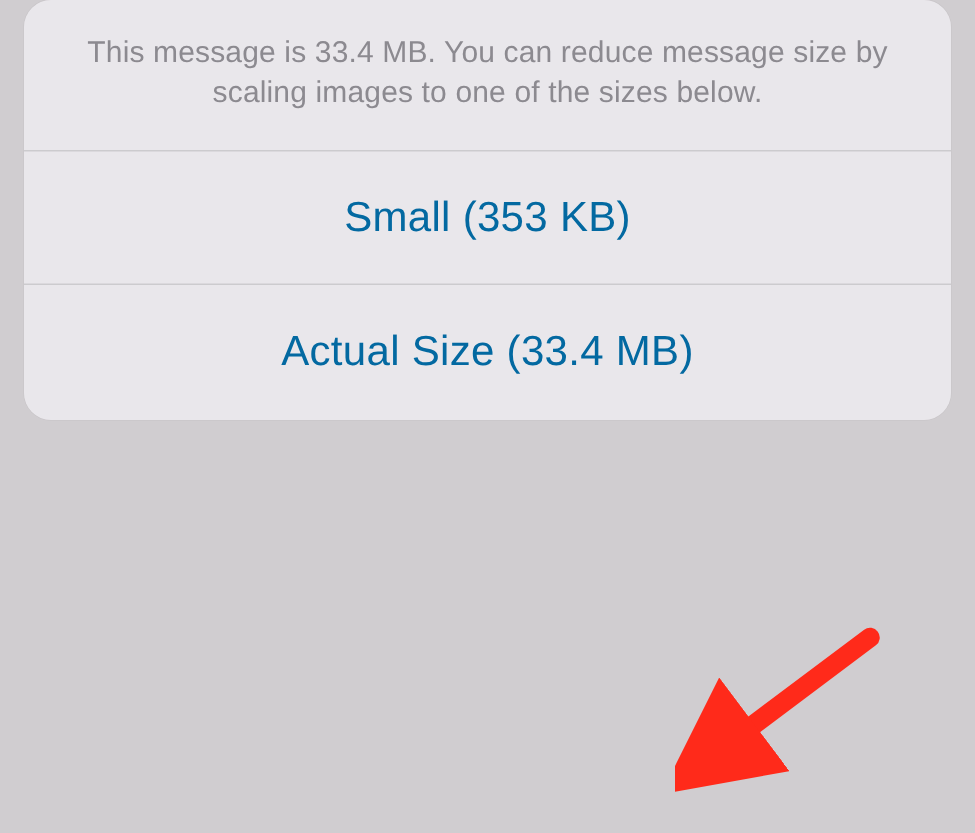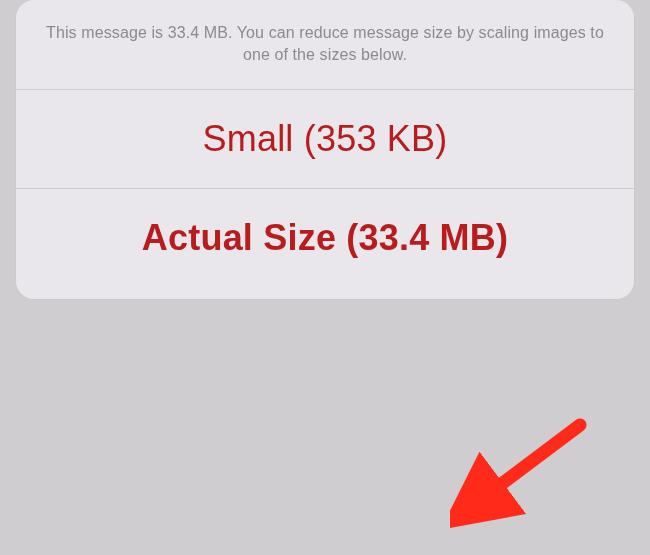--- a/index.html
+++ b/index.html
@@ -22,44 +22,43 @@
       top: 0;
       background: rgba(234, 232, 236, 0.96);
       border-radius: 18px;
       overflow: hidden;
       box-shadow: 0 0 0 0.5px rgba(0,0,0,0.03);
     }
     .header {
       padding: 22px 30px 24px 30px;
       text-align: center;
       color: #8c8a90;
-      font-size: 16px;
+      font-size: 20px;
       line-height: 1.35;
       border-bottom: 1px solid rgba(0,0,0,0.12);
       letter-spacing: 0.1px;
     }
     .option {
       display: block;
       width: 100%;
       background: transparent;
       border: none;
       border-bottom: 1px solid rgba(0,0,0,0.12);
-      color: #b91c1c;
-      font-size: 36px;
+      color: #0369a1;
+      font-size: 28px;
       font-weight: 400;
       padding: 28px 10px;
       text-align: center;
       cursor: pointer;
       font-family: inherit;
       letter-spacing: 0.2px;
     }
     .option:last-child {
       border-bottom: none;
-      padding-bottom: 40px;
-      font-weight: bold;
+      padding-bottom: 30px;
     }
     .arrow {
       position: absolute;
       width: 150px;
       height: 120px;
       pointer-events: none;
       z-index: 10;
     }
   </style>
 </head>

